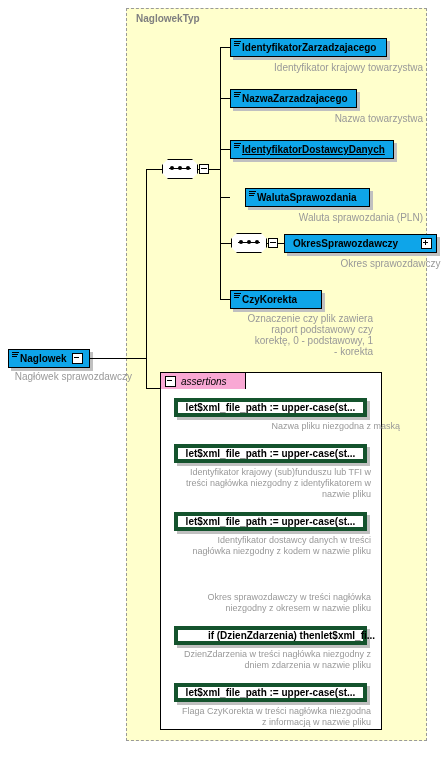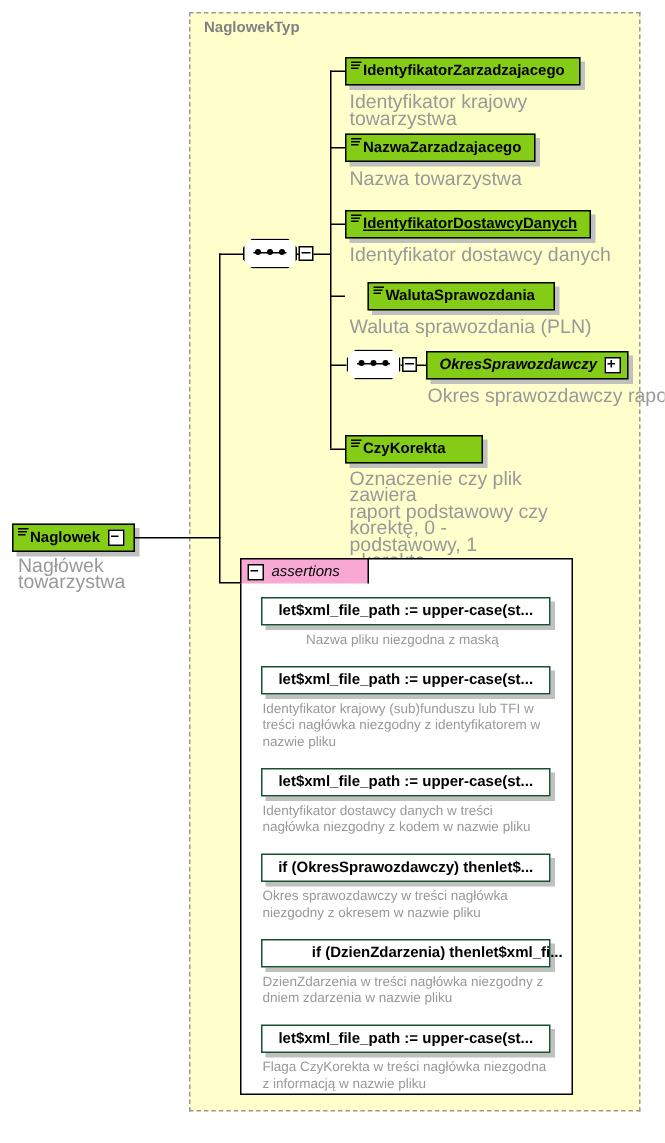--- a/index.html
+++ b/index.html
@@ -14,20 +14,21 @@
     font-family: "Liberation Sans", sans-serif;
     overflow: hidden;
   }
 
   
   #diagram {
     position: absolute;
     left: 0; top: 0;
     width: 443px;
     height: 762px;
+    text-align: right;
   }
 
   
   .type-region {
     position: absolute;
     left: 126px;
     top: 8px;
     width: 301px;
     height: 733px;
     background: #ffffcc;
@@ -52,21 +53,21 @@
   }
   .line-v {
     position: absolute;
     width: 0;
     border-left: 1px solid #000000;
   }
 
   
   .node {
     position: absolute;
-    background: #84cc16;
+    background: #0ea5e9;
     border: 1px solid #000000;
     box-sizing: border-box;
     box-shadow: 3px 3px 0 #c0c0c0;
     height: 19px;
     display: flex;
     align-items: center;
     padding: 0 4px 0 3px;
   }
   .node-label {
     font-size: 10px;
@@ -115,21 +116,21 @@
     content: "";
     position: absolute;
     left: 3px; top: 1px;
     width: 1px; height: 5px;
     background: #000000;
   }
 
   
   .annot {
     position: absolute;
-    font-size: 13px;
+    font-size: 10px;
     color: #999999;
     line-height: 11px;
     white-space: pre-line;
   }
 
   
   .seq {
     position: absolute;
     width: 36px;
     height: 20px;
@@ -222,21 +223,21 @@
     color: #000000;
     white-space: nowrap;
   }
 
   .assert-item {
     position: absolute;
     left: 174px;
     width: 193px;
     height: 19px;
     background: #ffffff;
-    border: 1px solid #14532d;
+    border: 4px solid #14532d;
     box-sizing: border-box;
     box-shadow: 3px 3px 0 #c0c0c0;
     display: flex;
     align-items: center;
     justify-content: center;
   }
   .assert-item span {
     font-size: 10px;
     font-weight: bold;
     color: #000000;
@@ -262,21 +263,21 @@
 
   <div class="node" style="left:8px; top:349px; width:82px;">
     <span class="elem-glyph">
         <i></i>
         <i></i>
         <i></i>
       </span>
     <span class="node-label">Naglowek</span>
     <span class="expander"></span>
   </div>
-  <div class="annot" style="left:12px; top:371px; width:120px;">Nagłówek towarzystwa</div>
+  <div class="annot" style="left:12px; top:371px; width:120px;">Nagłówek sprawozdawczy</div>
 
   <div class="line-h" style="left:90px; top:358px; width:56px;"></div>
 
   <div class="line-v" style="left:146px; top:169px; height:190px;"></div>
   <div class="line-v" style="left:146px; top:358px; height:30px;"></div>
 
   <div class="line-h" style="left:146px; top:169px; width:16px;"></div>
 
   <div class="line-h" style="left:146px; top:388px; width:14px;"></div>
 
@@ -317,21 +318,20 @@
 
   <div class="line-h" style="left:220px; top:149px; width:10px;"></div>
   <div class="node" style="left:230px; top:140px; width:164px;text-decoration:underline;">
     <span class="elem-glyph">
         <i></i>
         <i></i>
         <i></i>
       </span>
     <span class="node-label">IdentyfikatorDostawcyDanych</span>
   </div>
-  <div class="annot" style="left:233px; top:164px; width:190px;">Identyfikator dostawcy danych</div>
 
   <div class="line-h" style="left:220px; top:197px; width:10px;"></div>
   <div class="node" style="left:230px; top:188px; width:125px;margin-left:15px;">
     <span class="elem-glyph">
         <i></i>
         <i></i>
         <i></i>
       </span>
     <span class="node-label">WalutaSprawozdania</span>
   </div>
@@ -341,21 +341,21 @@
   <div class="seq" style="left:231px; top:233px;">
     <div class="oct"></div>
     <div class="bar"></div>
     <div class="dot d1"></div>
     <div class="dot d2"></div>
     <div class="dot d3"></div>
   </div>
   <div class="seq-toggle" style="left:268px; top:238px;"></div>
   <div class="line-h" style="left:267px; top:243px; width:2px;"></div>
   <div class="line-h" style="left:278px; top:243px; width:6px;"></div>
-  <div class="node" style="left:284px; top:234px; width:135px; justify-content:space-between; padding-left:8px;font-style:italic;">
+  <div class="node" style="left:284px; top:234px; width:153px; justify-content:space-between; padding-left:8px;">
     <span class="node-label">OkresSprawozdawczy</span>
     <span class="expander plus"></span>
   </div>
   <div class="annot" style="left:285px; top:258px; width:190px;">Okres sprawozdawczy raportu</div>
 
   <div class="line-h" style="left:220px; top:299px; width:10px;"></div>
   <div class="node" style="left:230px; top:290px; width:92px;">
     <span class="elem-glyph">
         <i></i>
         <i></i>
@@ -385,23 +385,20 @@
   <div class="assert-annot" style="top:467px;">Identyfikator krajowy (sub)funduszu lub TFI w
 treści nagłówka niezgodny z identyfikatorem w
 nazwie pliku</div>
 
   <div class="assert-item" style="top:512px;">
     <span>let$xml_file_path := upper-case(st...</span>
   </div>
   <div class="assert-annot" style="top:535px;">Identyfikator dostawcy danych w treści
 nagłówka niezgodny z kodem w nazwie pliku</div>
 
-  <div class="assert-item" style="top:569px;">
-    <span>if (OkresSprawozdawczy) thenlet$...</span>
-  </div>
   <div class="assert-annot" style="top:592px;">Okres sprawozdawczy w treści nagłówka
 niezgodny z okresem w nazwie pliku</div>
 
   <div class="assert-item" style="top:626px;padding-left:42px;">
     <span>if (DzienZdarzenia) thenlet$xml_fi...</span>
   </div>
   <div class="assert-annot" style="top:649px;">DzienZdarzenia w treści nagłówka niezgodny z
 dniem zdarzenia w nazwie pliku</div>
 
   <div class="assert-item" style="top:683px;">

